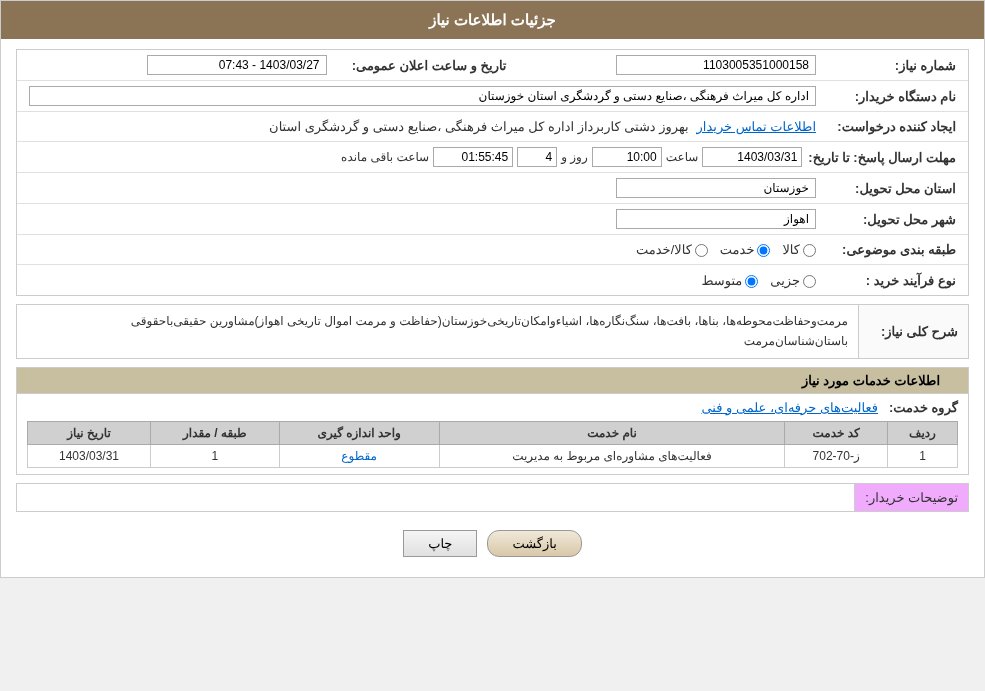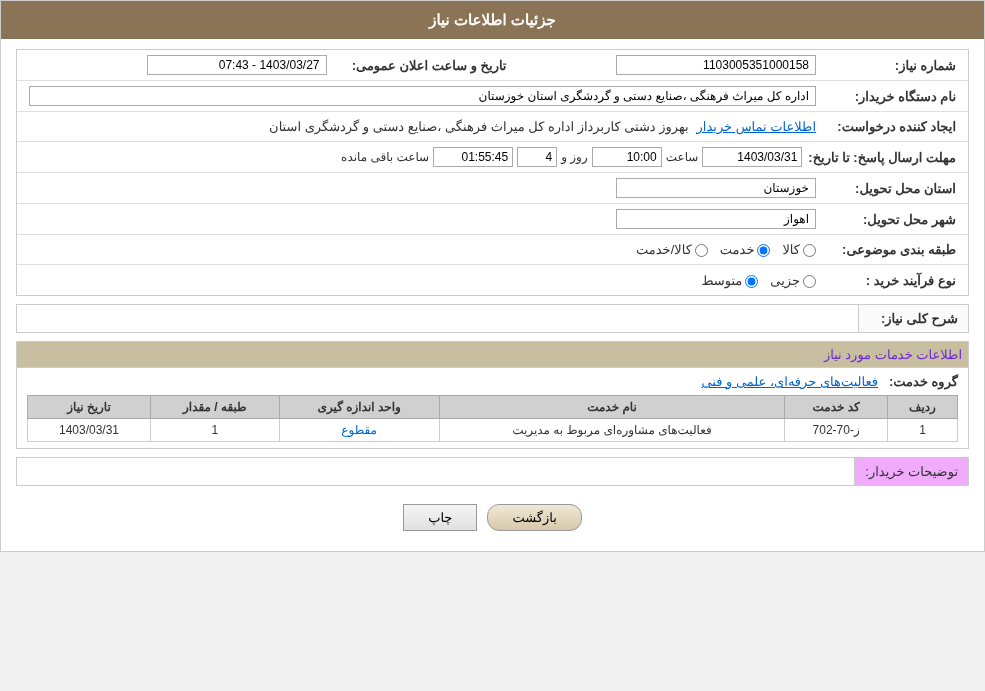--- a/index.html
+++ b/index.html
@@ -264,24 +264,25 @@
             </div>
           </div>
         </div>
       </div>
     </div>
 
     <div style="border:1px solid #ccc; margin-bottom:8px; background:#fff; display:flex; align-items:stretch;">
       <div style="font-weight:bold; padding:6px 10px; min-width:110px; border-left:1px solid #ccc; text-align:right; background:#fafafa; display:flex; align-items:center;">
         <span>شرح کلی نیاز:</span>
       </div>
+      <div style="flex:1; padding:6px 10px; direction:rtl; text-align:right; font-size:12px; line-height:1.7;">مرمت‌وحفاظت‌محوطه‌ها، بناها، بافت‌ها، سنگ‌نگاره‌ها، اشیاء‌وامکان‌تاریخی‌خوزستان(حفاظت و مرمت اموال تاریخی اهواز)مشاورین حقیقی‌باحقوقی باستان‌شناسان‌مرمت</div>
     </div>
 
     <div class="section-container">
-      <div style="background:#c8bfa0; color:#6d28d9; padding:5px 6px; font-weight:normal; border-bottom:1px solid #ccc;">
+      <div style="background:#c8bfa0; color:#000000; padding:5px 28px; font-weight:bold; border-bottom:1px solid #ccc;">
         <span>اطلاعات خدمات مورد نیاز</span>
       </div>
       <div style="padding:6px 10px;">
 
         <div style="display:flex; align-items:center; margin-bottom:6px;">
           <span style="font-weight:bold; min-width:80px;">گروه خدمت:</span>
           <span class="link-text">فعالیت‌های حرفه‌ای، علمی و فنی</span>
         </div>
 
         <table class="services-table">

